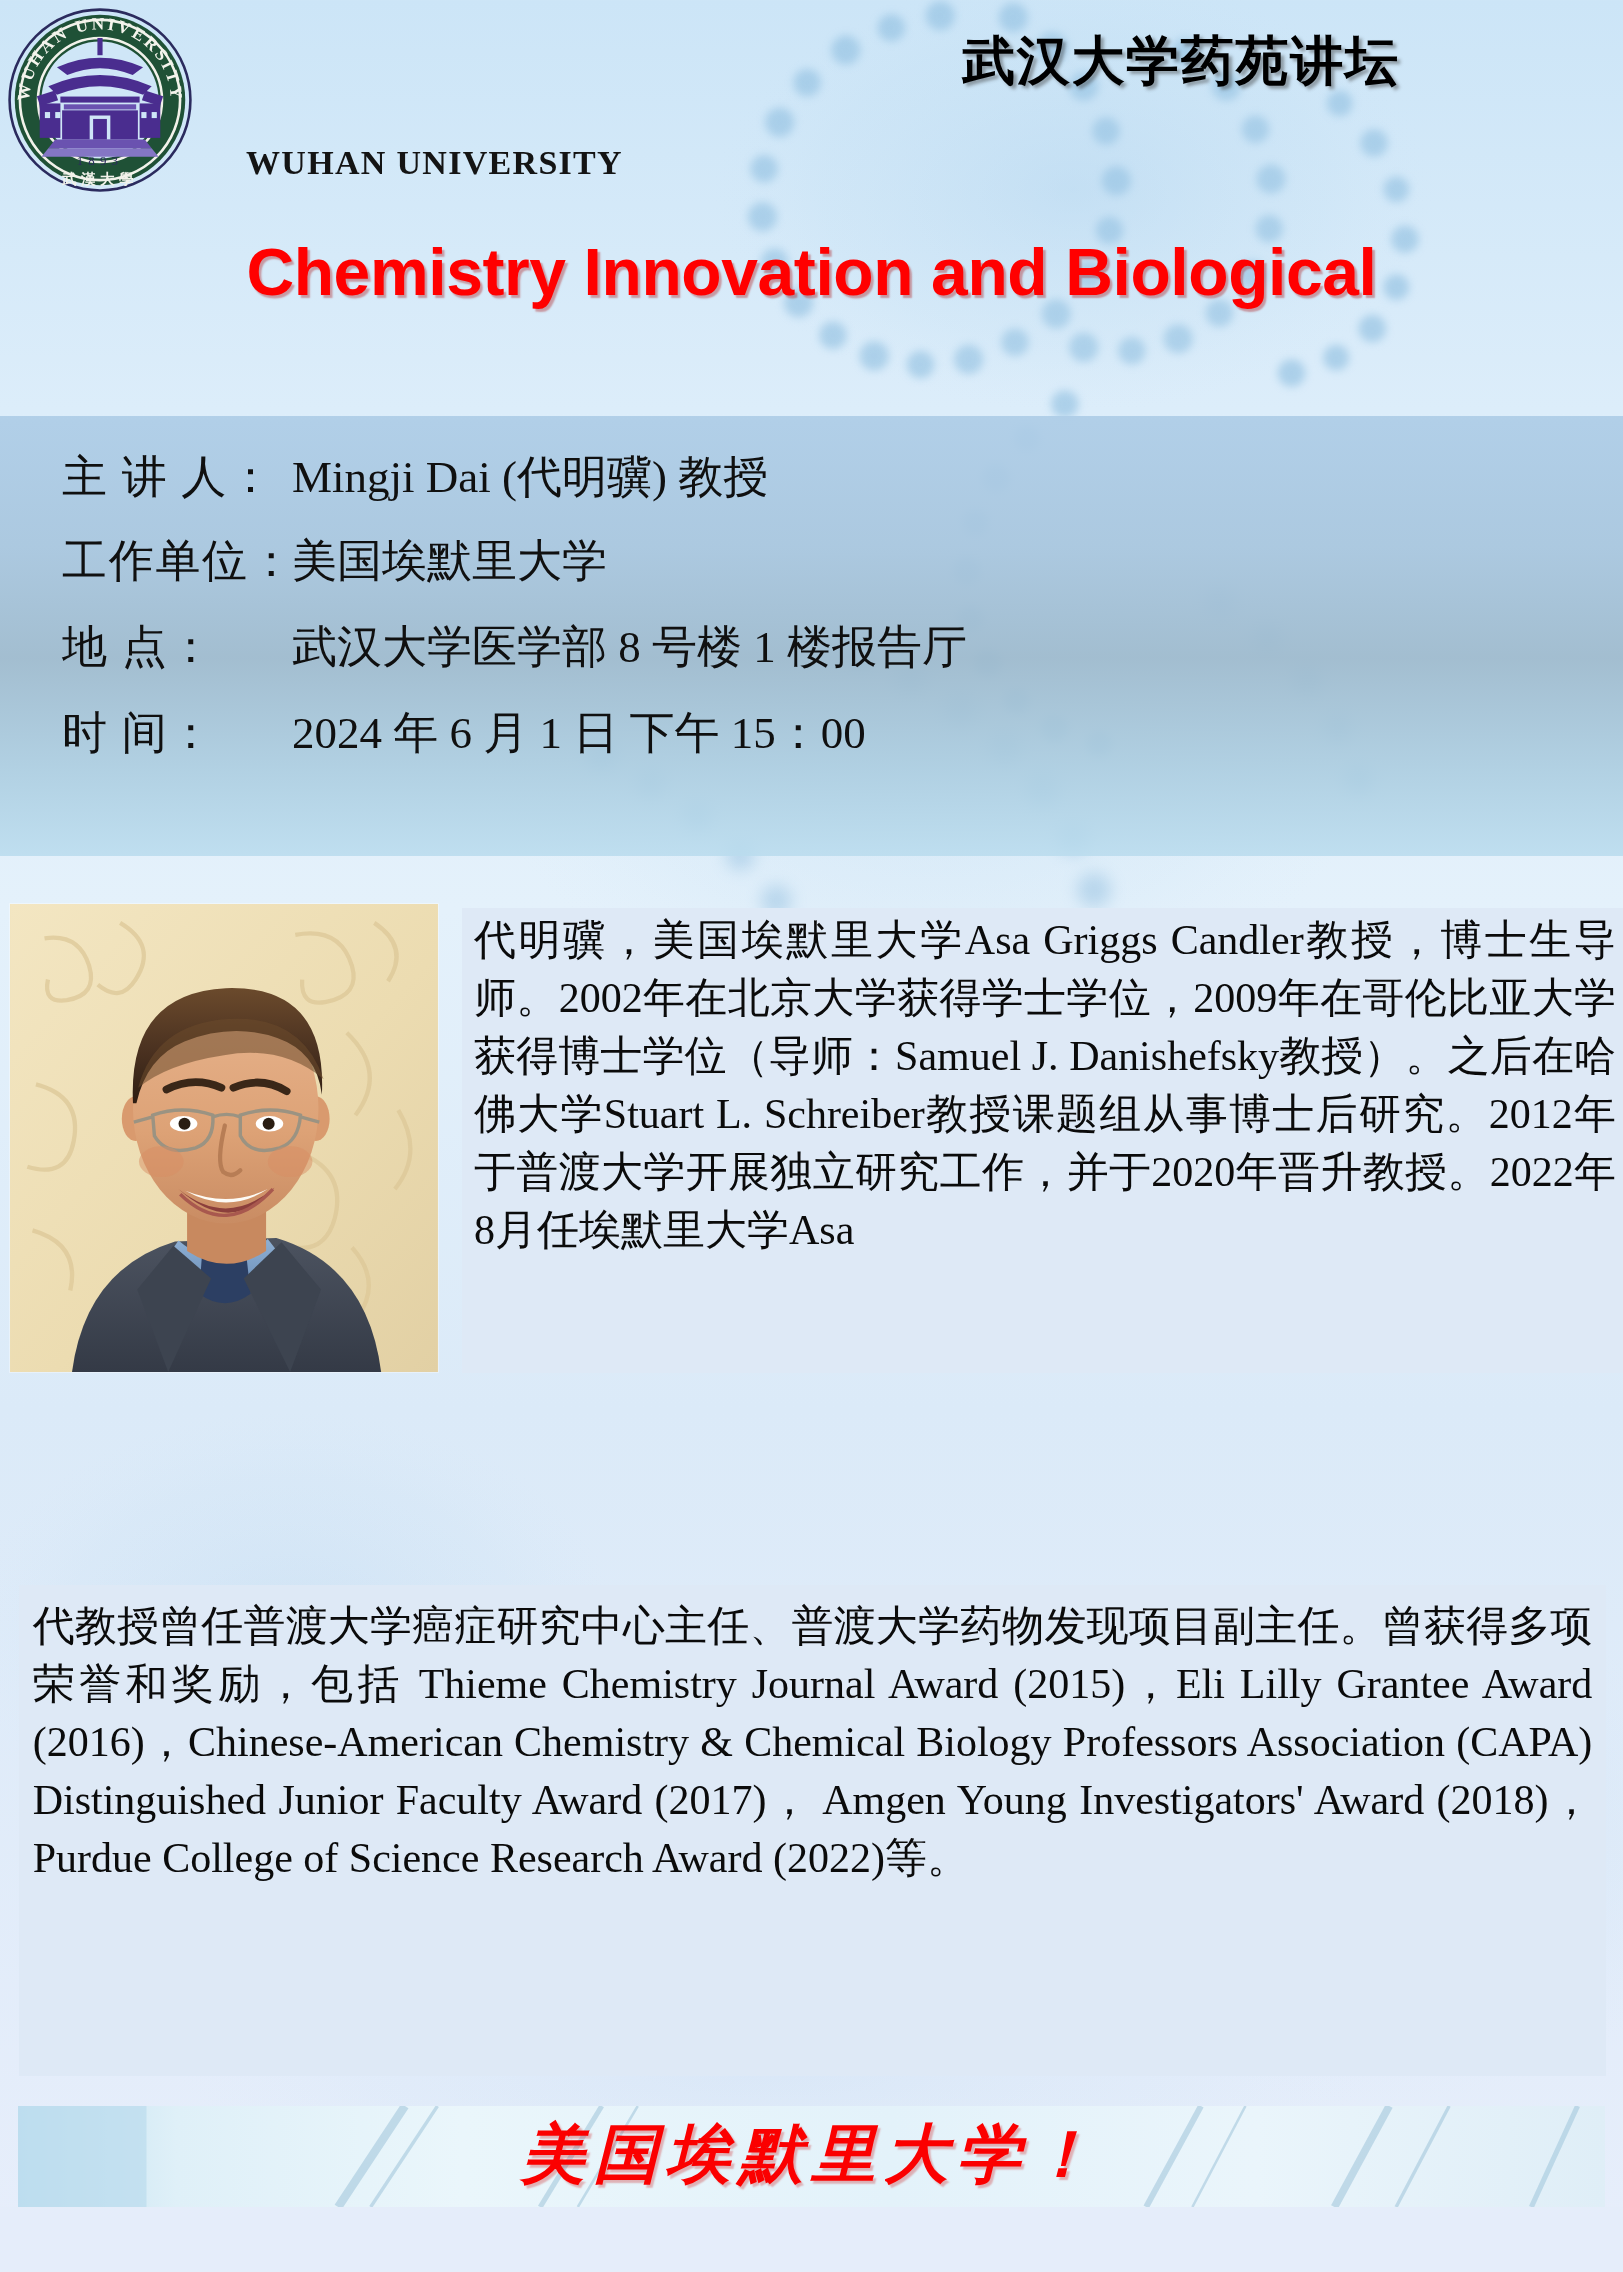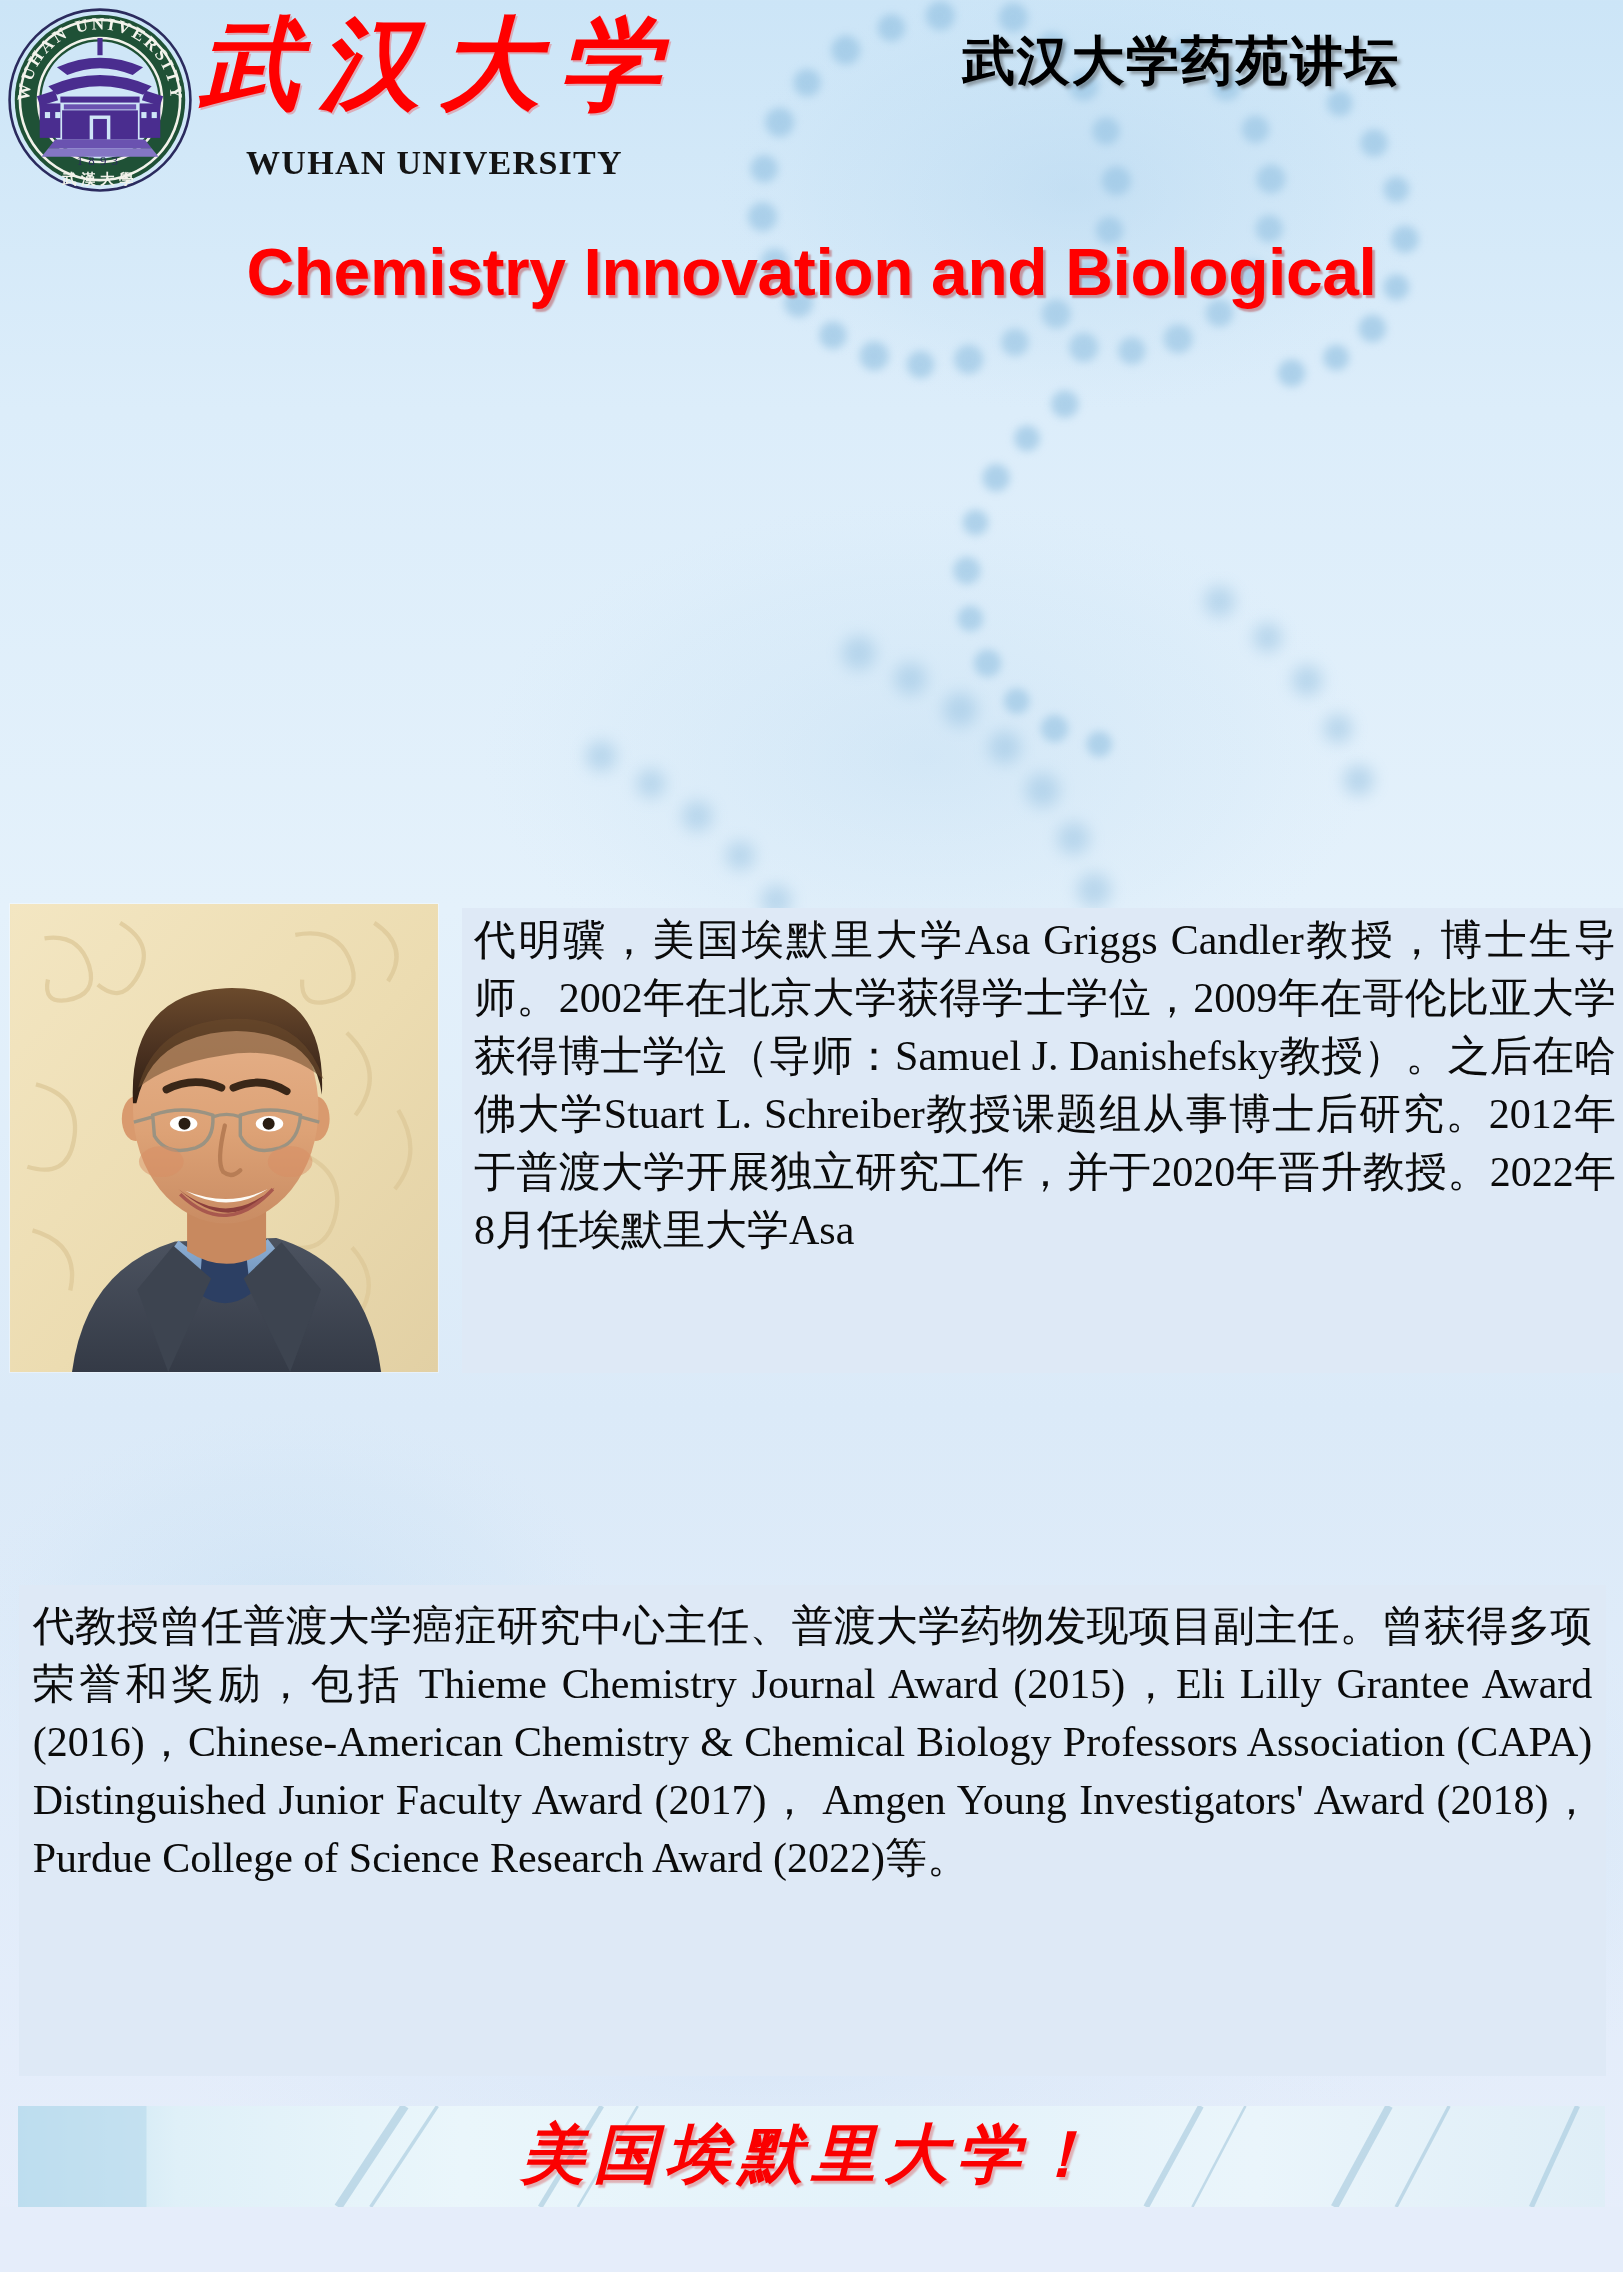--- a/index.html
+++ b/index.html
@@ -249,29 +249,42 @@
           <rect x="156" y="122" width="6" height="7" fill="#cfe6f7"></rect>
           <rect x="168" y="122" width="6" height="7" fill="#cfe6f7"></rect>
           <path d="M56 154 h104 l8 10 h-120 z" fill="#6a52b0"></path>
           <path d="M48 164 h120 l8 10 h-136 z" fill="#8476c4"></path>
         </g>
         <text x="108" y="184" text-anchor="middle" font-family="'Liberation Serif',serif" font-size="15" fill="#2b2b5e" letter-spacing="6">1893</text>
         <text x="108" y="205" text-anchor="middle" font-family="'Liberation Serif',serif" font-size="17" font-weight="bold" fill="#f2f2ea" letter-spacing="5">武漢大學</text>
       </svg>
     </div>
 
-    <div class="wu-cn">武汉大学</div>
     <div class="wu-en">WUHAN UNIVERSITY</div>
     <div class="forum-title">武汉大学药苑讲坛</div>
   </div>
 
   <div id="title-block">
     <div class="title-line">Chemistry Innovation and Biological</div>
   </div>
 
+  <div id="info-panel">
+    <div class="info-row" id="row0">
+      <span class="lbl">主 讲 人：</span><span class="val">Mingji Dai (代明骥) 教授</span>
+    </div>
+    <div class="info-row" id="row1">
+      <span class="lbl">工作单位：</span><span class="val">美国埃默里大学</span>
+    </div>
+    <div class="info-row" id="row2">
+      <span class="lbl">地    点：</span><span class="val">武汉大学医学部 8 号楼 1 楼报告厅</span>
+    </div>
+    <div class="info-row" id="row3">
+      <span class="lbl">时    间：</span><span class="val">2024 年 6 月 1 日 下午 15：00</span>
+    </div>
+  </div>
 
   <div id="photo">
     <svg class="photo-svg" width="428" height="468" viewBox="0 0 498 545" aria-hidden="true">
       <defs>
         <linearGradient id="wall" x1="0" y1="0" x2="1" y2="1">
           <stop offset="0%" stop-color="#f3e6c2"></stop>
           <stop offset="55%" stop-color="#ecdcb1"></stop>
           <stop offset="100%" stop-color="#e2d0a4"></stop>
         </linearGradient>
         <linearGradient id="skin" x1="0" y1="0" x2="0" y2="1">

